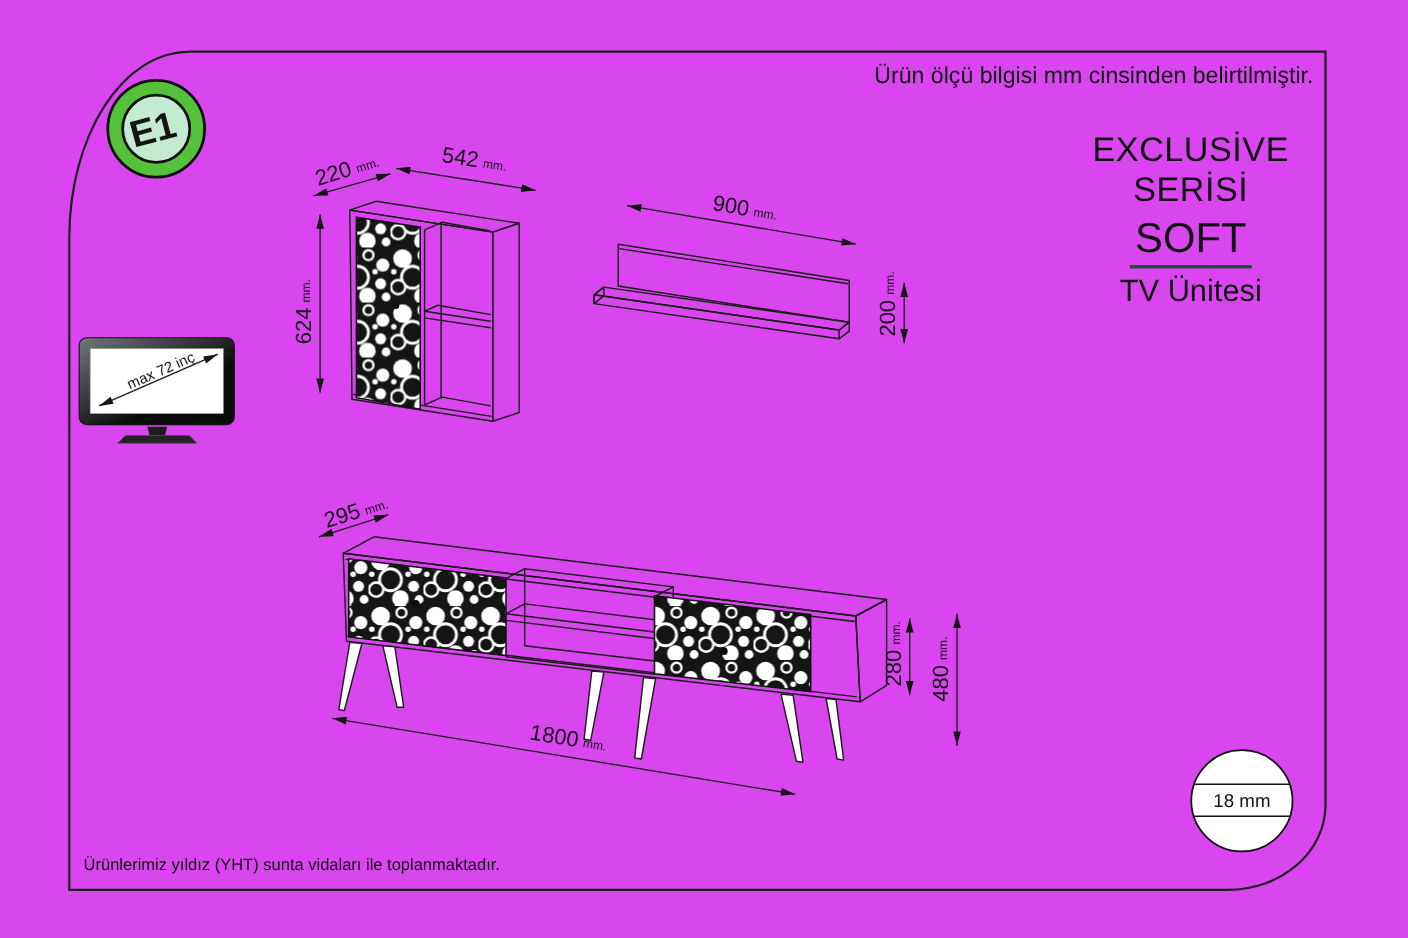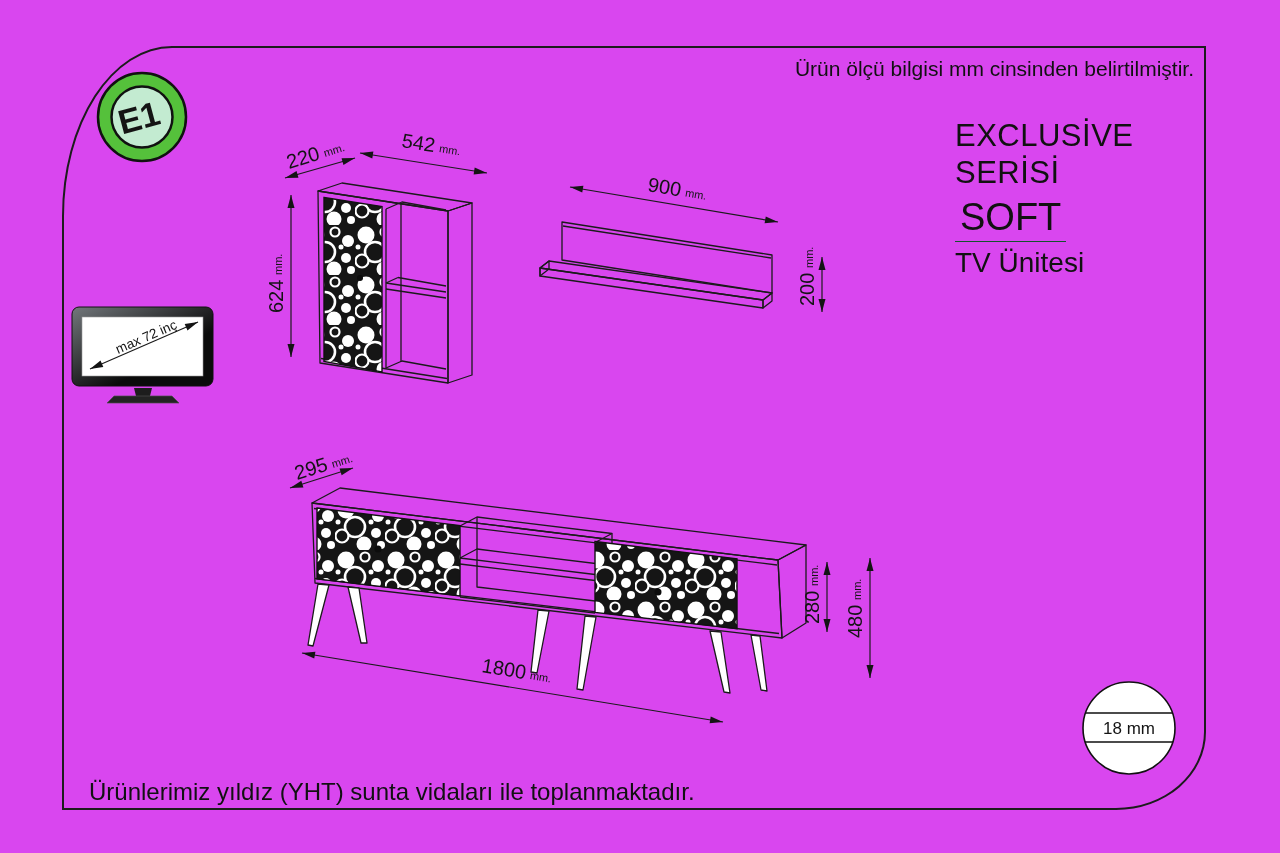--- a/index.html
+++ b/index.html
@@ -2,25 +2,25 @@
 <html><head>
 <meta charset="utf-8">
 <style>
   html,body{margin:0;padding:0;background:#fff;}
   #stage{position:relative;width:1280px;height:853px;background:#d946ef;overflow:hidden;
          font-family:"Liberation Sans",sans-serif;color:#111;}
   .abs{position:absolute;}
   #page-border{left:62px;top:46px;width:1140px;height:760px;border:2.5px solid #1c1c1c;
                border-radius:110px 0 90px 0 / 170px 0 78px 0;}
   #header-note{top:57px;right:86px;font-size:21px;}
-  #footer-note{left:89px;top:778px;font-size:24px;}
-  #title-block{left:955px;top:118px;width:255px;text-align:left;line-height:1.18;}
+  #footer-note{left:76px;top:778px;font-size:15px;}
+  #title-block{left:955px;top:118px;width:255px;text-align:center;line-height:1.18;}
   .series-line{font-size:31px;letter-spacing:.5px;}
   .series-name{font-size:38px;margin-top:4px;}
-  .series-name span{display:inline-block;border-bottom:1px solid #14532d;padding:0 5px 1px;}
+  .series-name span{display:inline-block;border-bottom:3px solid #14532d;padding:0 5px 1px;}
   .product-line{font-size:28px;}
   .product-block{margin-top:4px;line-height:1.2;}
   svg text{font-family:"Liberation Sans",sans-serif;fill:#141414;}
   .dim-num{font-size:20px;}
   .dim-unit{font-size:11px;}
   .ln{fill:none;stroke:#1b1b1b;stroke-width:1.3;stroke-linejoin:round;}
   .dimln{fill:none;stroke:#1b1b1b;stroke-width:1.2;}
   .leg{fill:#fff;stroke:#1b1b1b;stroke-width:1.3;stroke-linejoin:round;}
   .door{stroke:#111;stroke-width:1.4;}
   #eco-box{left:97px;top:185px;width:108px;height:114px;

